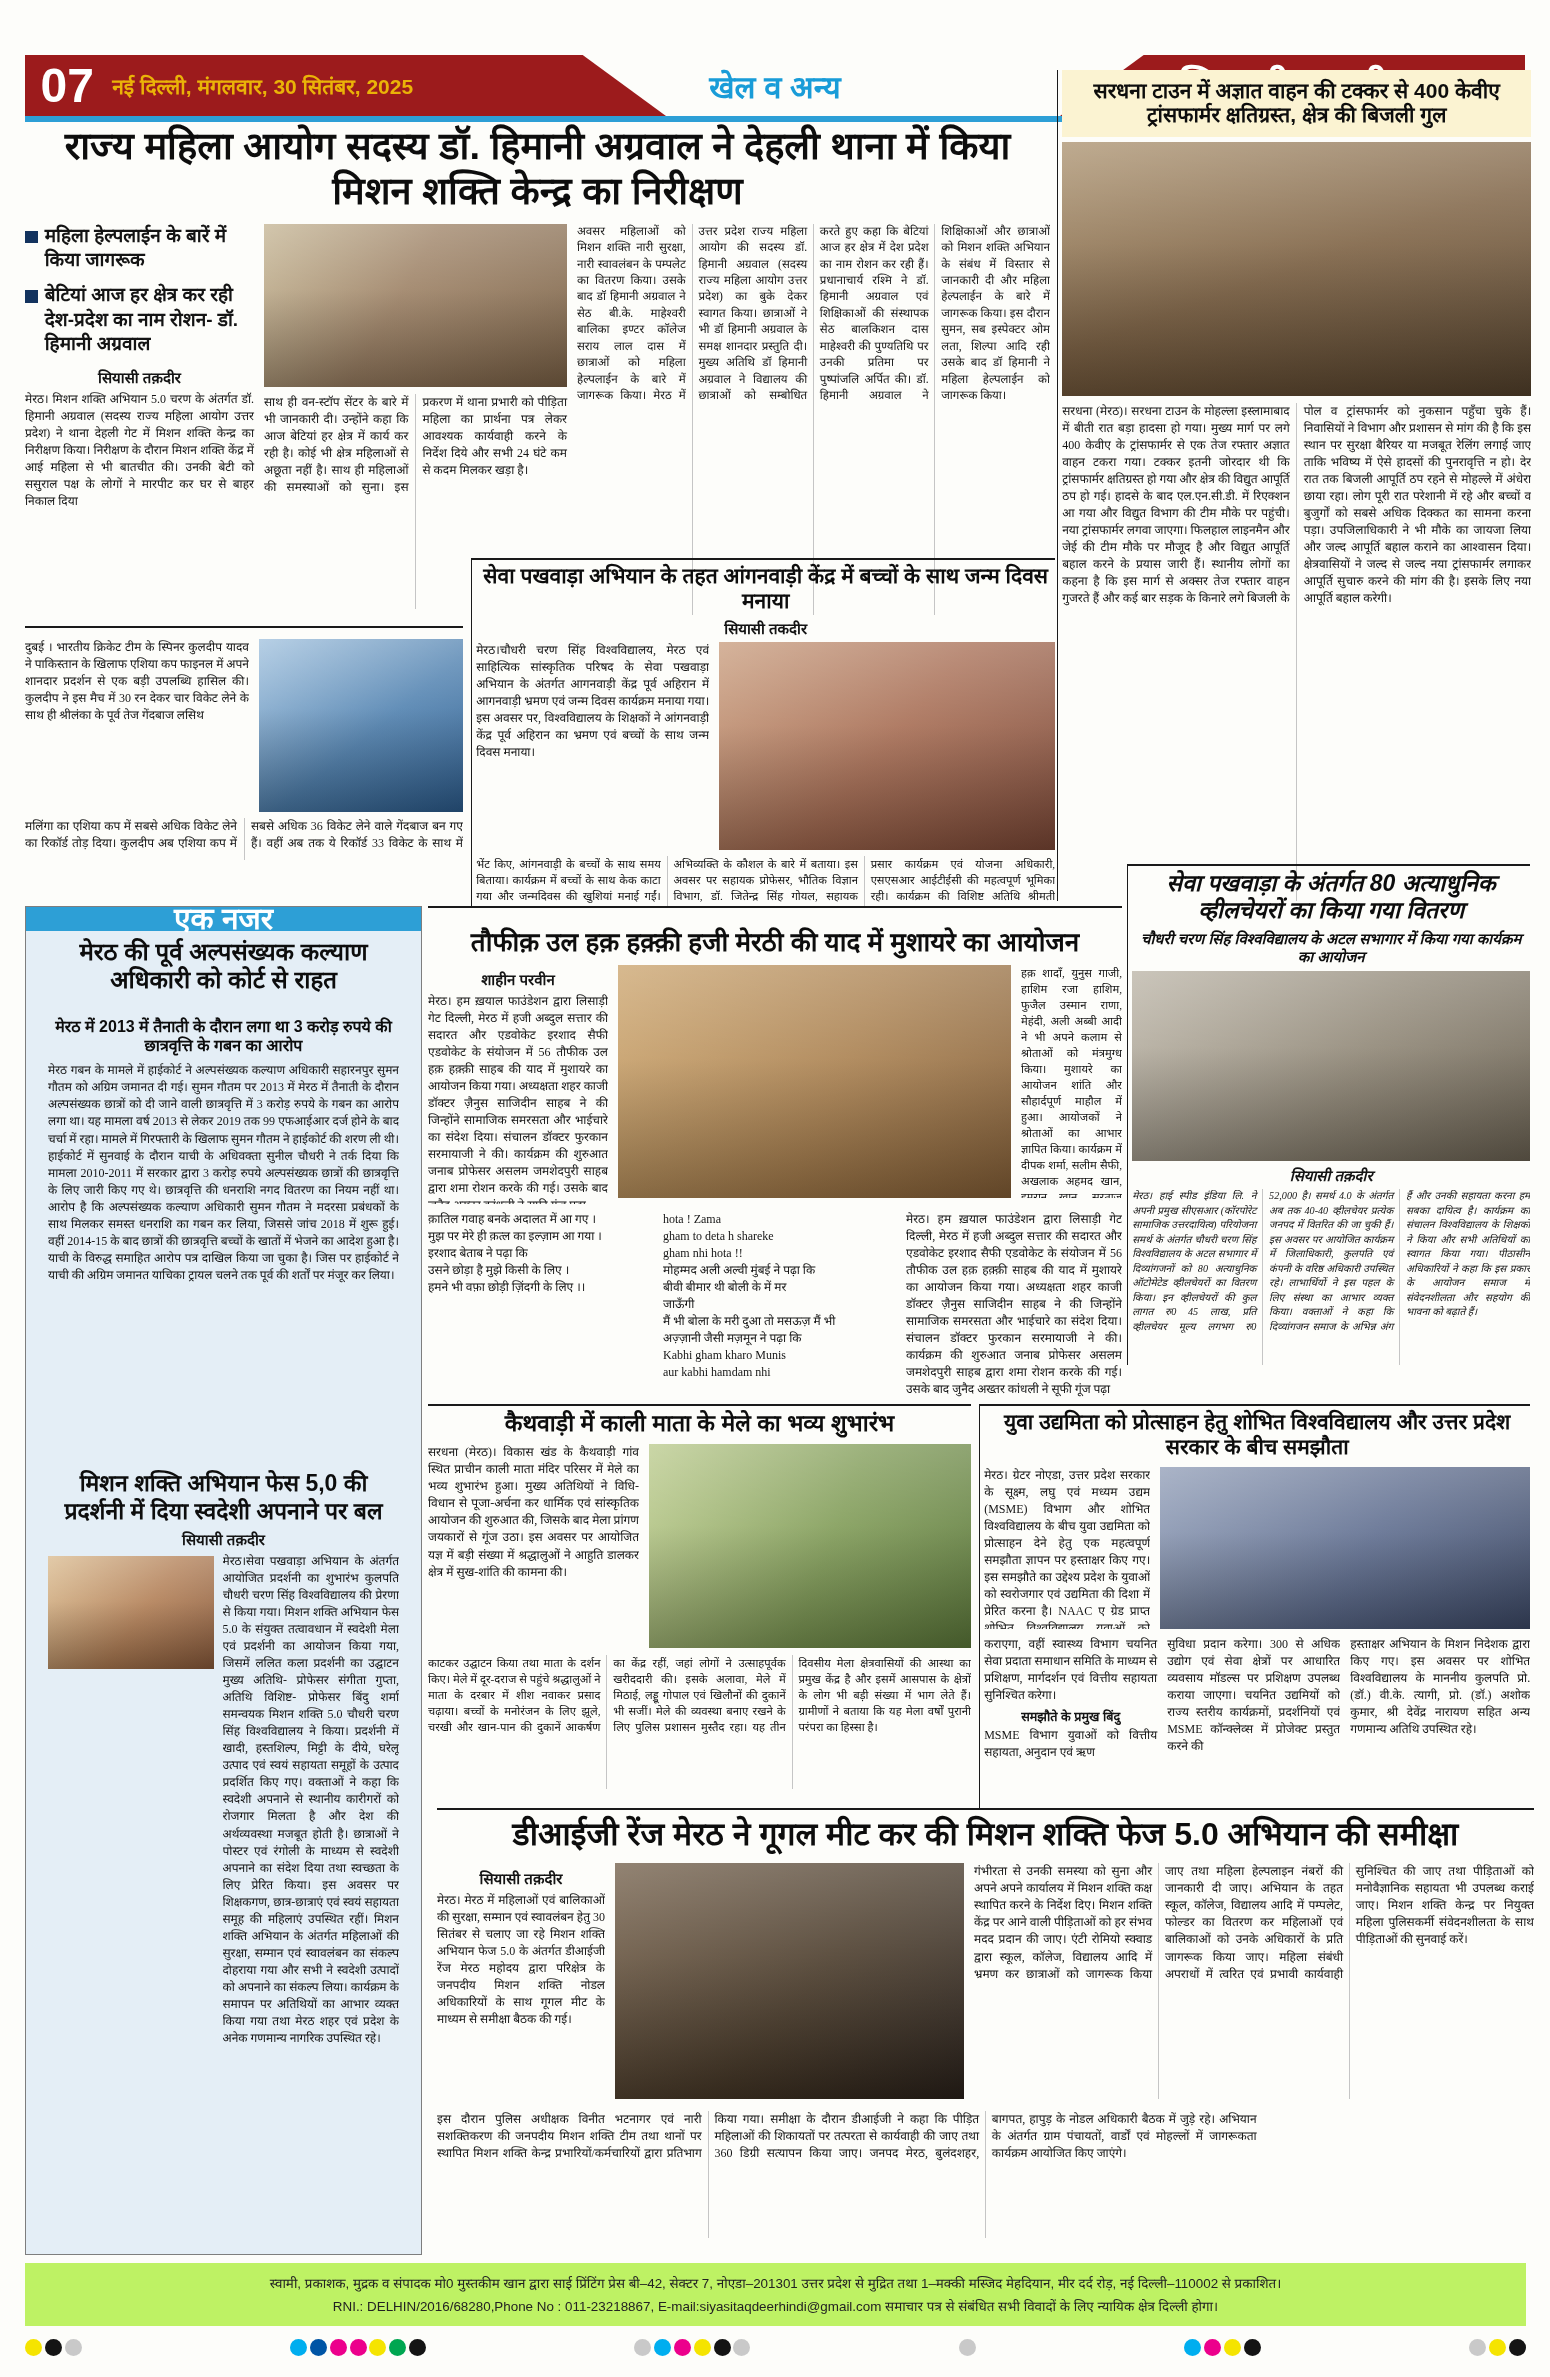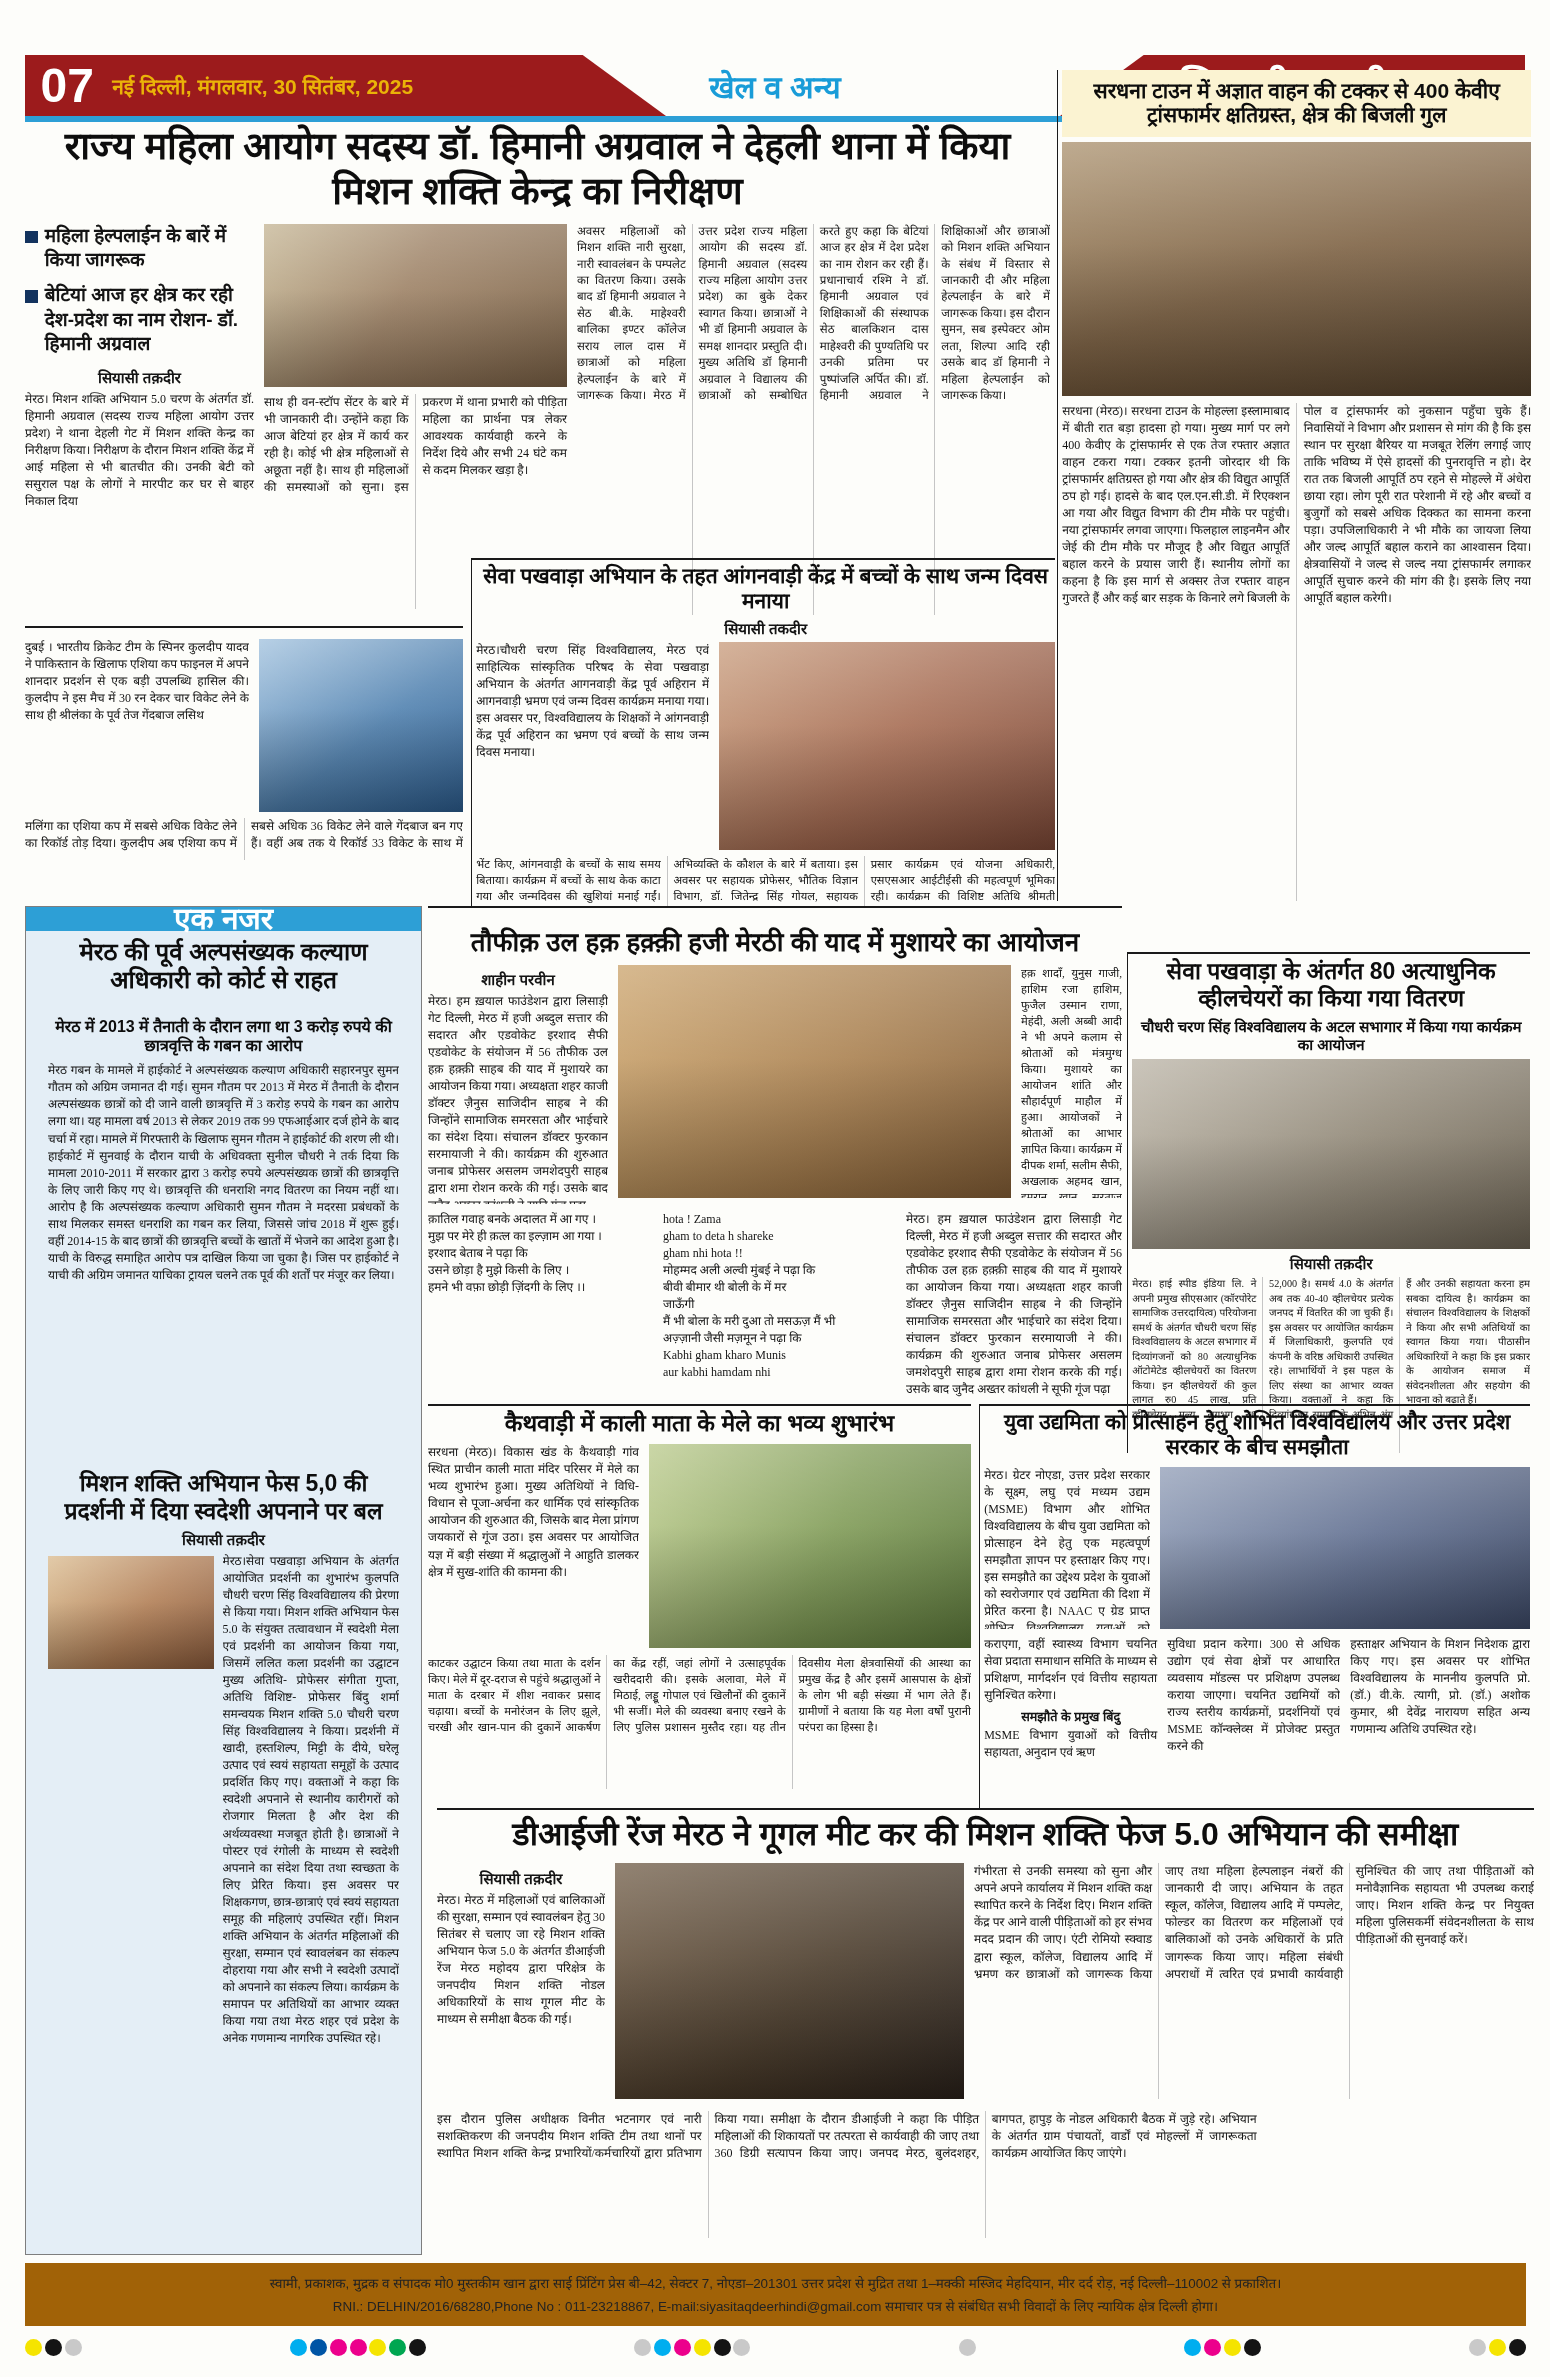--- a/index.html
+++ b/index.html
@@ -29,21 +29,21 @@
     background:linear-gradient(0deg,rgba(0,0,0,.28),rgba(255,255,255,.12) 60%,rgba(255,255,255,.25));}
   .row{display:flex;gap:10px;}
   .bullet{display:flex;gap:7px;font-family:"Liberation Sans",sans-serif;font-weight:bold;font-size:19px;line-height:1.3;margin-bottom:10px;}
   .sq{flex:none;width:12.7px;height:12.7px;background:#13335e;margin-top:7px;}
   .cream{background:#fbf3d2;}
   .verse{white-space:pre-line;}
   .points-head{font-family:"Liberation Sans",sans-serif;font-weight:bold;text-align:center;font-size:12.7px;margin:2.8px 0;}
   .topline{border-top:2.1px solid #1a1a1a;}
   .leftline{border-left:1.4px solid #1a1a1a;}
   
-  .footer{position:absolute;left:25px;top:2263px;width:1501px;height:63px;background:#a16207;
+  .footer{position:absolute;left:25px;top:2263px;width:1501px;height:63px;background:#bef264;
     display:flex;flex-direction:column;justify-content:center;gap:5.6px;text-align:center;
     font-family:"Liberation Sans",sans-serif;font-size:13.4px;color:#222;}
   .marks{position:absolute;left:25px;top:2339px;width:1501px;display:flex;justify-content:space-between;align-items:center;}
   .dot-group{display:flex;gap:2.8px;}
   .dot{width:17px;height:17px;border-radius:50%;display:inline-block;}
 </style>
 </head>
 <body>
 
 <div class="page">
@@ -143,21 +143,21 @@
 बीवी बीमार थी बोली के में मर
 जाऊँगी
 मैं भी बोला के मरी दुआ तो मसऊज़ मैं भी
 अज़्ज़ानी जैसी मज़मून ने पढ़ा कि
 Kabhi gham kharo Munis
 aur kabhi hamdam nhi</div>
       <div class="body" style="flex:1;height:211px;overflow:hidden;">मेरठ। हम ख़याल फाउंडेशन द्वारा लिसाड़ी गेट दिल्ली, मेरठ में हजी अब्दुल सत्तार की सदारत और एडवोकेट इरशाद सैफी एडवोकेट के संयोजन में 56 तौफीक उल हक़ हक़्क़ी साहब की याद में मुशायरे का आयोजन किया गया। अध्यक्षता शहर काजी डॉक्टर ज़ैनुस साजिदीन साहब ने की जिन्होंने सामाजिक समरसता और भाईचारे का संदेश दिया। संचालन डॉक्टर फुरकान सरमायाजी ने की। कार्यक्रम की शुरुआत जनाब प्रोफेसर असलम जमशेदपुरी साहब द्वारा शमा रोशन करके की गई। उसके बाद जुनैद अख्तर कांधली ने सूफी गूंज पढ़ा</div>
     </div>
   </div>
 
-  <div class="art topline leftline" style="left:1127px;top:952px;width:398px;height:495px;padding:4.2px 0 0 4.2px;">
+  <div class="art topline leftline" style="left:1127px;top:864px;width:398px;height:495px;padding:4.2px 0 0 4.2px;font-style:italic;">
     <div class="hl" style="font-size:23px;">सेवा पखवाड़ा के अंतर्गत 80 अत्याधुनिक व्हीलचेयरों का किया गया वितरण</div>
     <div class="hl" style="font-size:15px;margin-top:5.6px;">चौधरी चरण सिंह विश्वविद्यालय के अटल सभागार में किया गया कार्यक्रम का आयोजन</div>
     <div class="photo" style="width:100%;height:190px;margin-top:5.6px;background:linear-gradient(120deg,#b9b2a4,#8e8574 55%,#6d6454);"></div>
     <div class="byline">सियासी तक़दीर</div>
     <div class="body cols3" style="height:176px;font-size:10.2px;">मेरठ। हाई स्पीड इंडिया लि. ने अपनी प्रमुख सीएसआर (कॉरपोरेट सामाजिक उत्तरदायित्व) परियोजना समर्थ के अंतर्गत चौधरी चरण सिंह विश्वविद्यालय के अटल सभागार में दिव्यांगजनों को 80 अत्याधुनिक ऑटोमेटेड व्हीलचेयरों का वितरण किया। इन व्हीलचेयरों की कुल लागत रु0 45 लाख, प्रति व्हीलचेयर मूल्य लगभग रु0 52,000 है। समर्थ 4.0 के अंतर्गत अब तक 40-40 व्हीलचेयर प्रत्येक जनपद में वितरित की जा चुकी हैं। इस अवसर पर आयोजित कार्यक्रम में जिलाधिकारी, कुलपति एवं कंपनी के वरिष्ठ अधिकारी उपस्थित रहे। लाभार्थियों ने इस पहल के लिए संस्था का आभार व्यक्त किया। वक्ताओं ने कहा कि दिव्यांगजन समाज के अभिन्न अंग हैं और उनकी सहायता करना हम सबका दायित्व है। कार्यक्रम का संचालन विश्वविद्यालय के शिक्षकों ने किया और सभी अतिथियों का स्वागत किया गया। पीठासीन अधिकारियों ने कहा कि इस प्रकार के आयोजन समाज में संवेदनशीलता और सहयोग की भावना को बढ़ाते हैं।</div>
   </div>
 
   <div class="art topline" style="left:428px;top:1404px;width:543px;height:400px;padding-top:4.2px;">
     <div class="hl" style="font-size:23px;">कैथवाड़ी में काली माता के मेले का भव्य शुभारंभ</div>
     <div class="row" style="margin-top:7px;">

